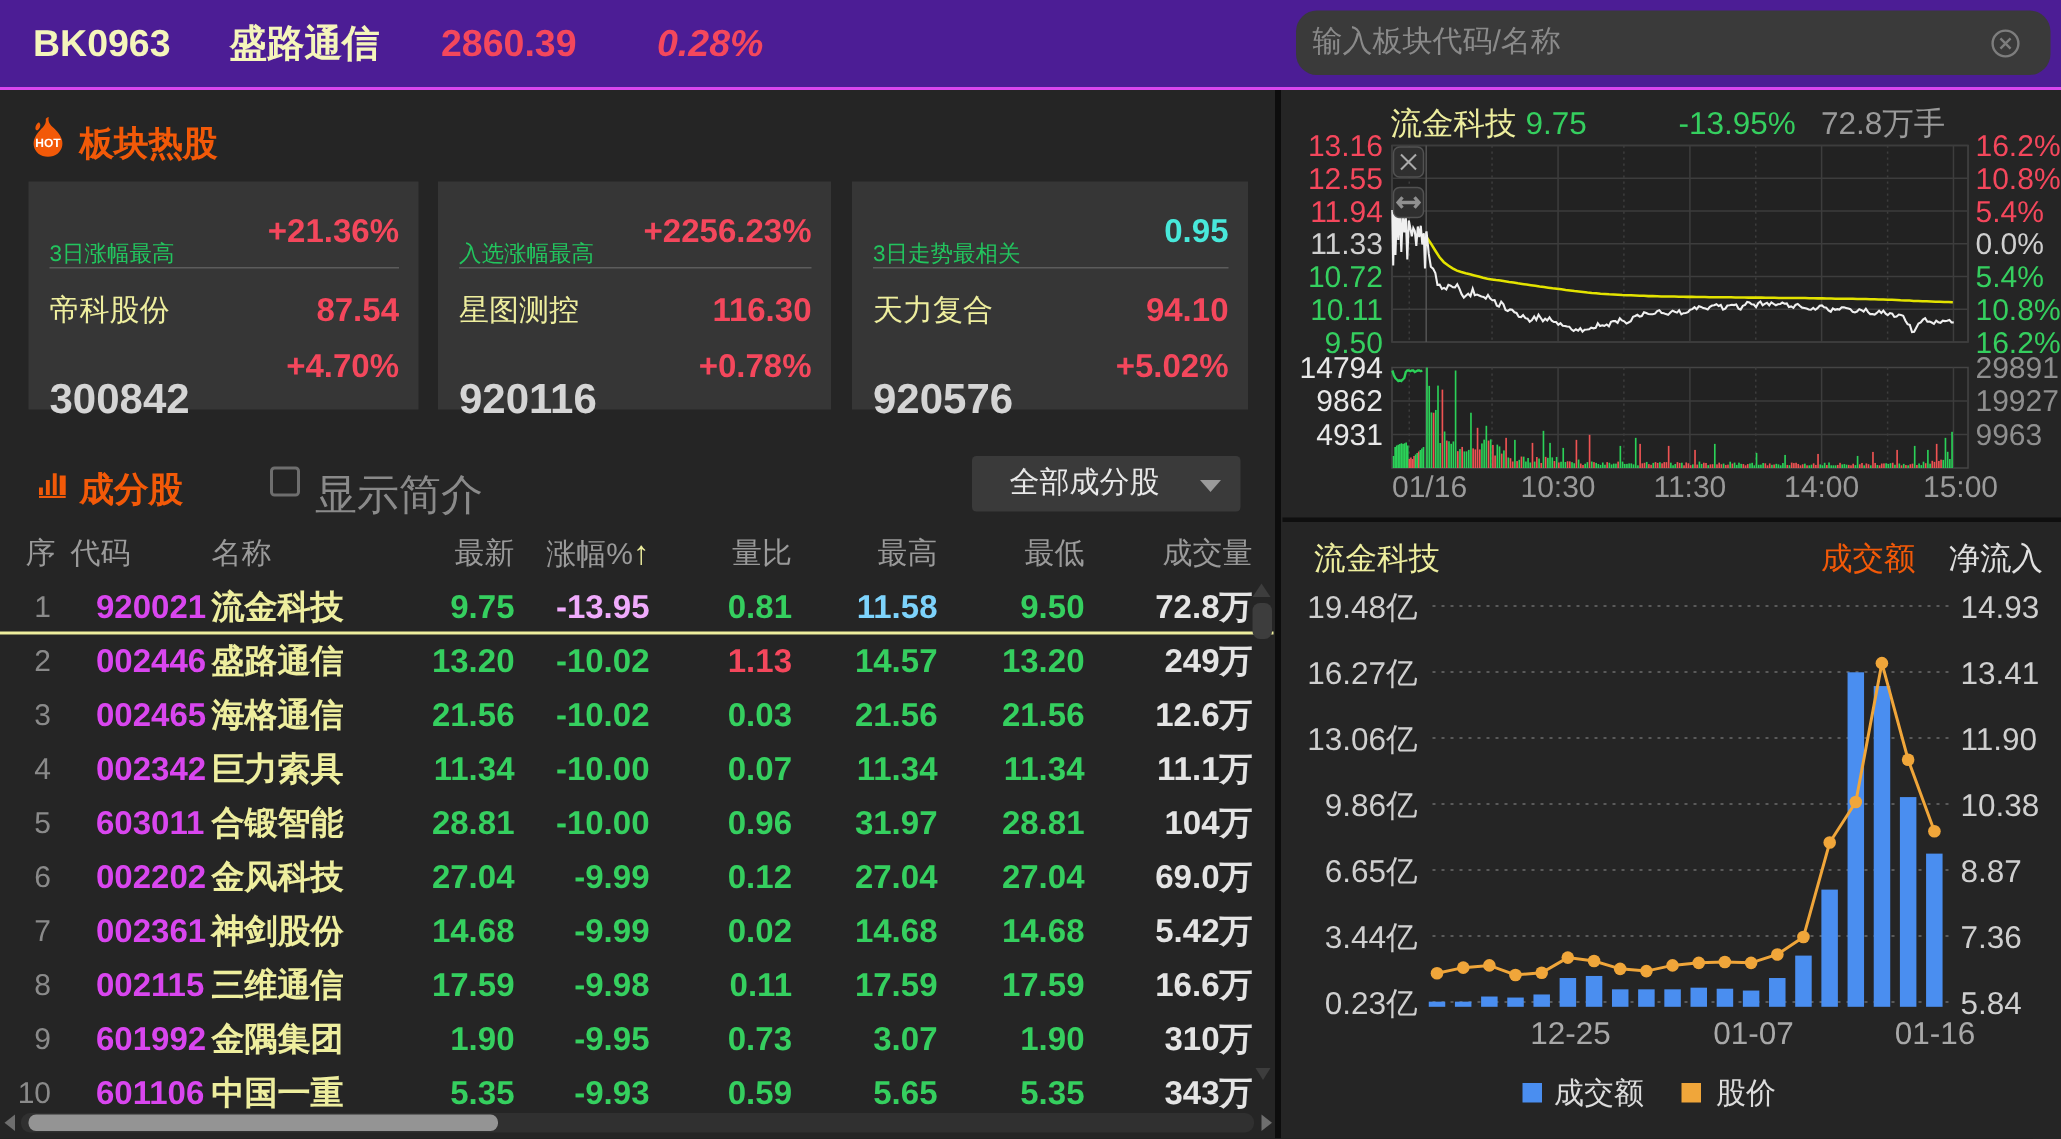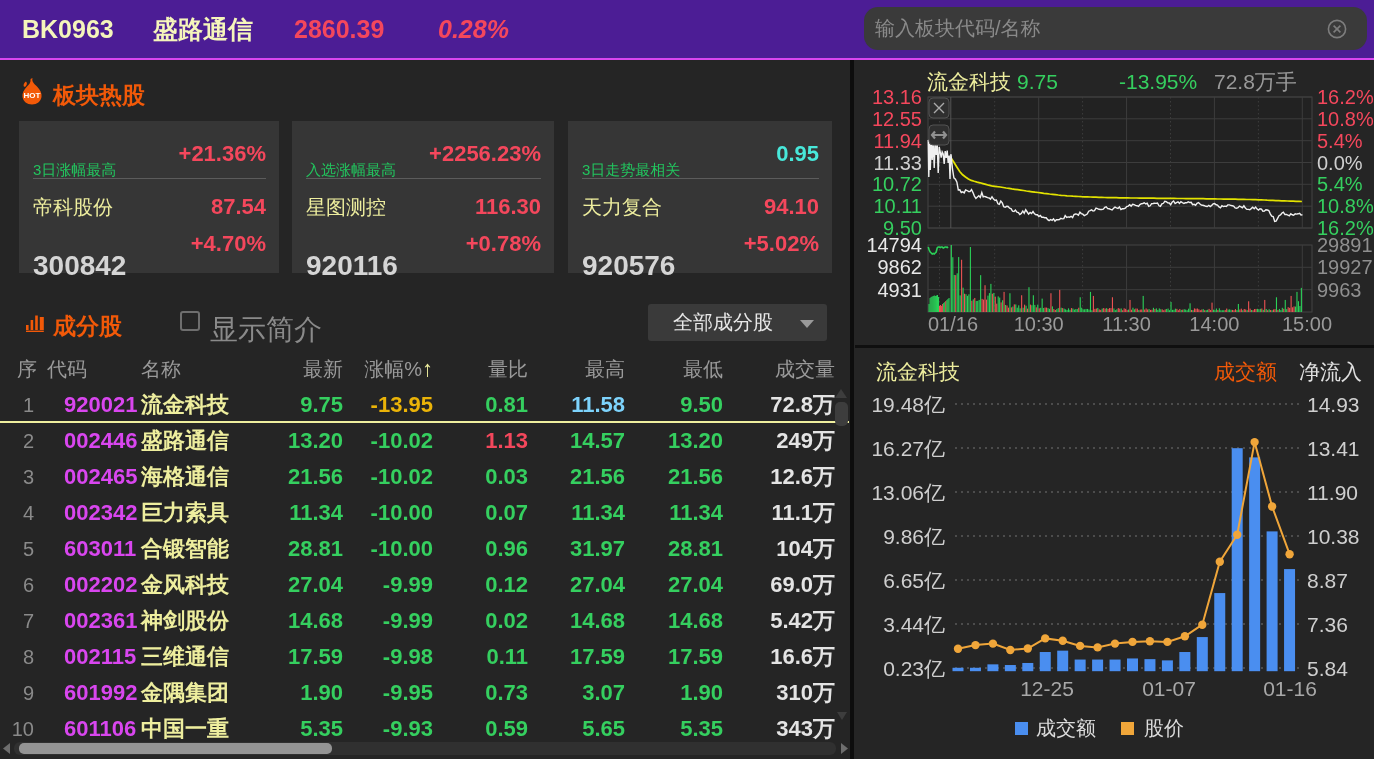--- a/index.html
+++ b/index.html
@@ -143,21 +143,21 @@
 <span class="th" style="left:350px;width:83px;text-align:right;">涨幅%<b style="color:#eeee9e;font-size:22px;">↑</b></span>
 <span class="th" style="left:440px;width:88px;text-align:right;">量比</span>
 <span class="th" style="left:530px;width:95px;text-align:right;">最高</span>
 <span class="th" style="left:630px;width:93px;text-align:right;">最低</span>
 <span class="th" style="left:730px;width:105px;text-align:right;">成交量</span>
 <div class="tr" style="top:387px;border-bottom:2px solid #eeee9e;">
 <span class="c seq">1</span>
       <span class="c code">920021</span>
       <span class="c name">流金科技</span>
 <span class="c n1" style="color:#35cf5f">9.75</span>
-      <span class="c n2" style="color:#eab308">-13.95</span>
+      <span class="c n2" style="color:#f0abfc">-13.95</span>
 <span class="c n3" style="color:#35cf5f">0.81</span>
       <span class="c n4" style="color:#7dd3fc">11.58</span>
 <span class="c n5" style="color:#35cf5f">9.50</span>
       <span class="c n6">72.8万</span>
     </div>
 <div class="tr" style="top:423px;">
 <span class="c seq">2</span>
       <span class="c code">002446</span>
       <span class="c name">盛路通信</span>
 <span class="c n1" style="color:#35cf5f">13.20</span>

